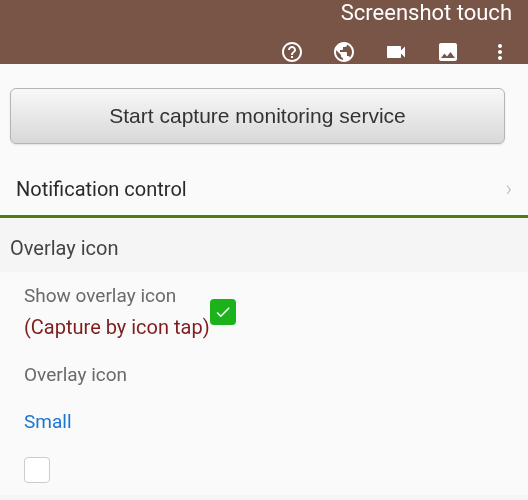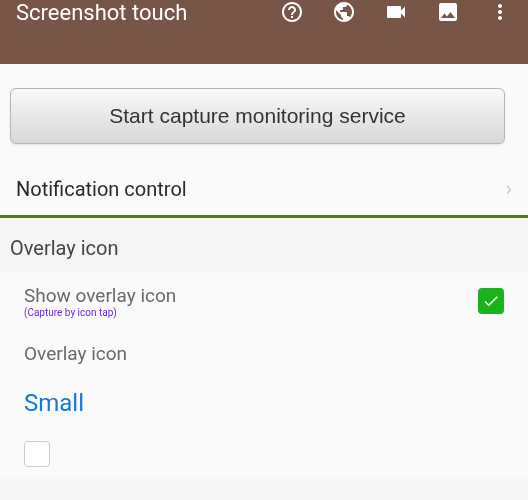--- a/index.html
+++ b/index.html
@@ -11,23 +11,24 @@
       font-family: -apple-system, BlinkMacSystemFont, "Segoe UI", Roboto, sans-serif;
       background: #f5f5f5;
       width: 528px;
       height: 500px;
       overflow: hidden;
     }
     .header {
       background: #795548;
       height: 64px;
       display: flex;
-      align-items: flex-start;
+      align-items: flex-end;
       padding: 0 16px;
       color: white;
+      flex-direction: column;
     }
     .header-title {
       font-size: 22px;
       font-weight: 400;
       flex: 1;
     }
     .header-icons {
       display: flex;
       align-items: center;
       gap: 28px;
@@ -79,39 +80,39 @@
     }
     .section-header {
       padding: 18px 10px 12px 10px;
       font-size: 20px;
       color: #444;
       background: #f5f5f5;
     }
     .option-row {
       display: flex;
       align-items: center;
-      justify-content: space-between;
+      justify-content: flex-start;
       padding: 12px 24px 12px 24px;
       background: #fafafa;
     }
     .option-text {
       display: flex;
       flex-direction: column;
     }
     .option-label {
       font-size: 19px;
       color: #6a6a6a;
     }
     .option-sublabel {
-      font-size: 10px;
-      color: #6d28d9;
-      margin-top: 0;
+      font-size: 20px;
+      color: #7f1d1d;
+      margin-top: 8px;
     }
     .option-value {
-      font-size: 24px;
+      font-size: 19px;
       color: #1976d2;
     }
     .checkbox {
       width: 26px;
       height: 26px;
       border-radius: 4px;
       display: flex;
       align-items: center;
       justify-content: center;
       cursor: pointer;

